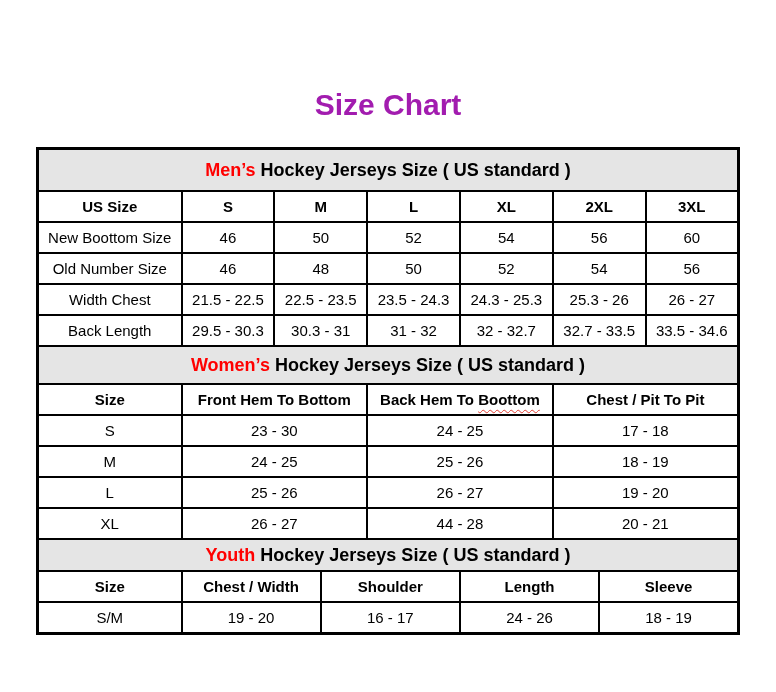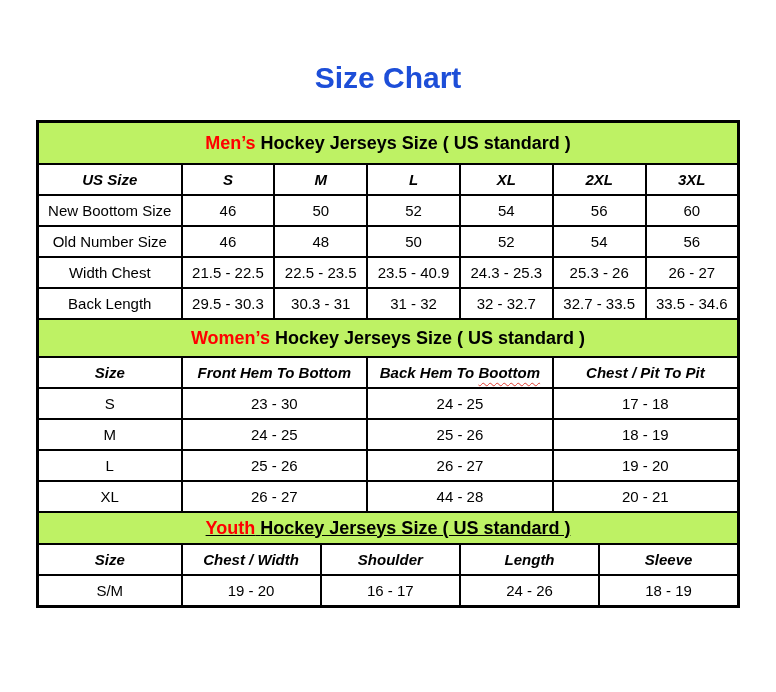--- a/index.html
+++ b/index.html
@@ -4,51 +4,51 @@
 <style>
   html, body { margin: 0; padding: 0; background: #ffffff; }
   body {
     width: 776px; height: 692px;
     font-family: "Liberation Sans", sans-serif;
     color: #000;
     overflow: hidden;
   }
   .title {
     text-align: center;
-    padding-top: 61px;
+    padding-top: 88px;
     font-size: 30px;
     font-weight: bold;
-    color: #1d4ed8;
+    color: #a21caf;
   }
   table.chart {
     border-collapse: collapse;
     table-layout: fixed;
     width: 704px;
     margin: 25px 0 0 36px;
     border: 3px solid #000;
   }
   .chart td, .chart th {
     border: 2px solid #000;
     text-align: center;
     vertical-align: middle;
     padding: 0;
     font-size: 15px;
     white-space: nowrap;
     overflow: hidden;
   }
   tr.band td {
-    background: #bef264;
+    background: #e5e5e5;
     height: 40px;
     font-size: 18px;
     font-weight: bold;
   }
   tr.band-womens td { height: 36px; }
-  tr.band-youth  td { height: 30px; text-decoration: underline; }
+  tr.band-youth  td { height: 30px; }
   .hl { color: #FF0000; }
-  tr.hdr th { height: 29px; font-weight: bold; font-style: italic; }
+  tr.hdr th { height: 29px; font-weight: bold; }
   tr.data td { height: 29px; font-weight: normal; }
   td.rlab-b { font-weight: bold; }
   .wavy {
     text-decoration-line: underline;
     text-decoration-style: wavy;
     text-decoration-color: #E03C31;
     text-decoration-thickness: 1px;
     text-underline-offset: 4px;
   }
 </style>
@@ -91,21 +91,21 @@
     <td colspan="2">48</td>
     <td colspan="2">50</td>
     <td colspan="2">52</td>
     <td colspan="2">54</td>
     <td colspan="2">56</td>
   </tr>
   <tr class="data">
     <td>Width Chest</td>
     <td colspan="2">21.5 - 22.5</td>
     <td colspan="2">22.5 - 23.5</td>
-    <td colspan="2">23.5 - 40.9</td>
+    <td colspan="2">23.5 - 24.3</td>
     <td colspan="2">24.3 - 25.3</td>
     <td colspan="2">25.3 - 26</td>
     <td colspan="2">26 - 27</td>
   </tr>
   <tr class="data">
     <td>Back Length</td>
     <td colspan="2">29.5 - 30.3</td>
     <td colspan="2">30.3 - 31</td>
     <td colspan="2">31 - 32</td>
     <td colspan="2">32 - 32.7</td>

